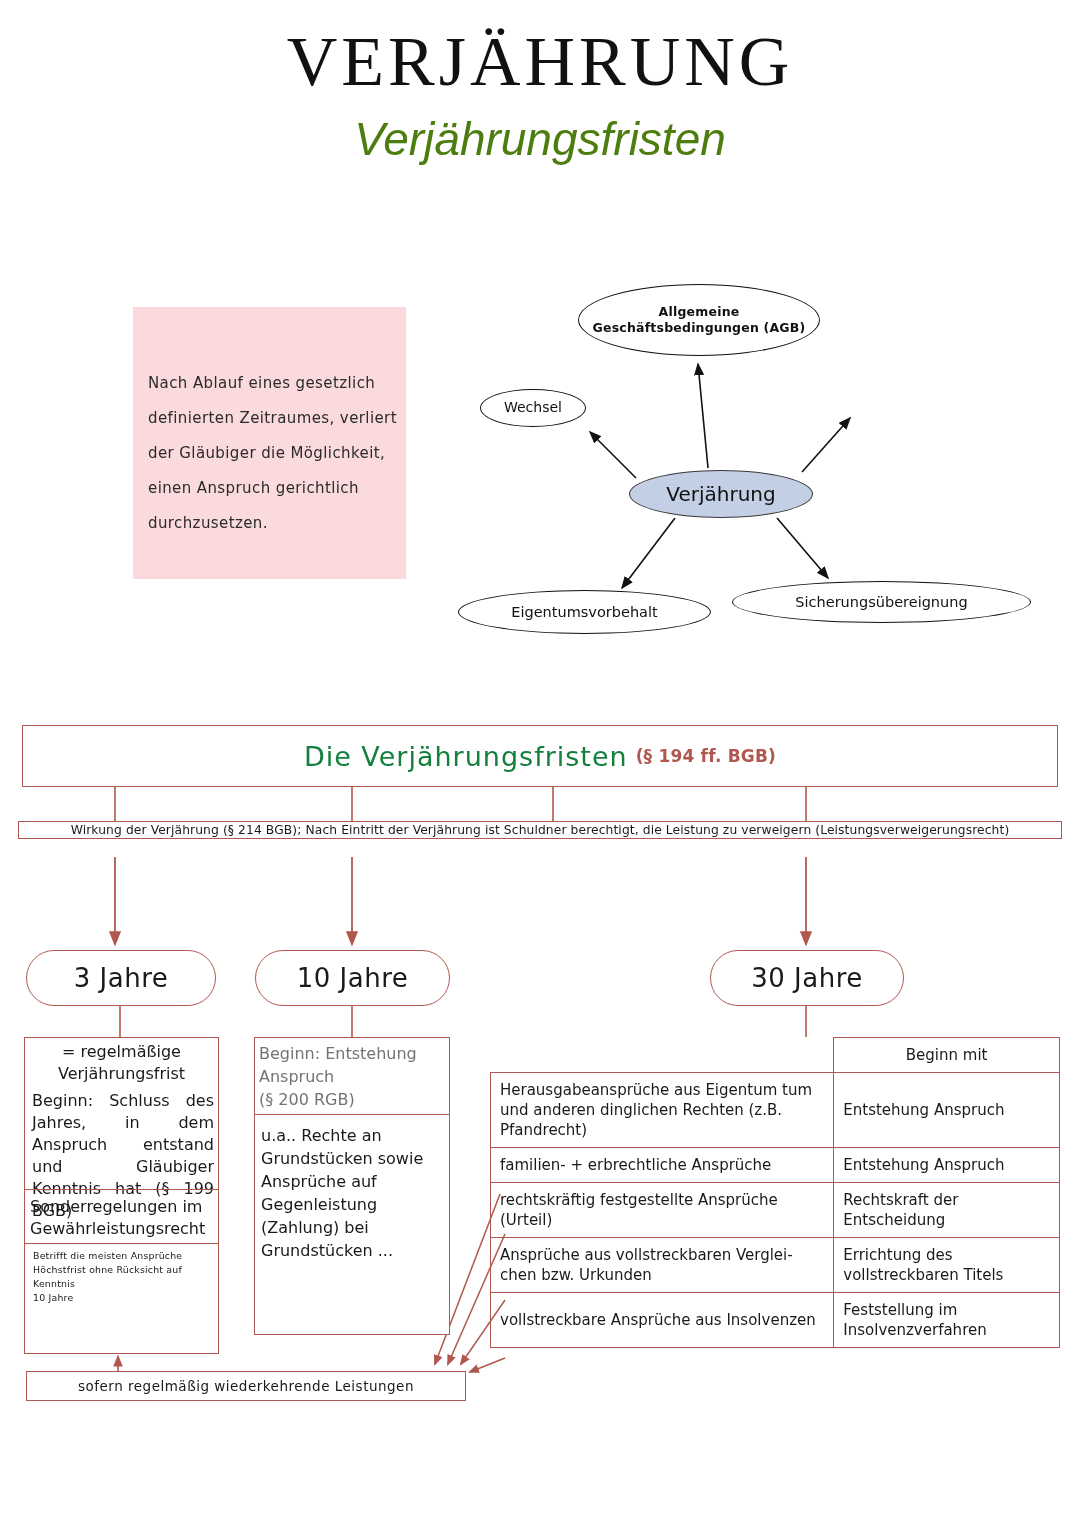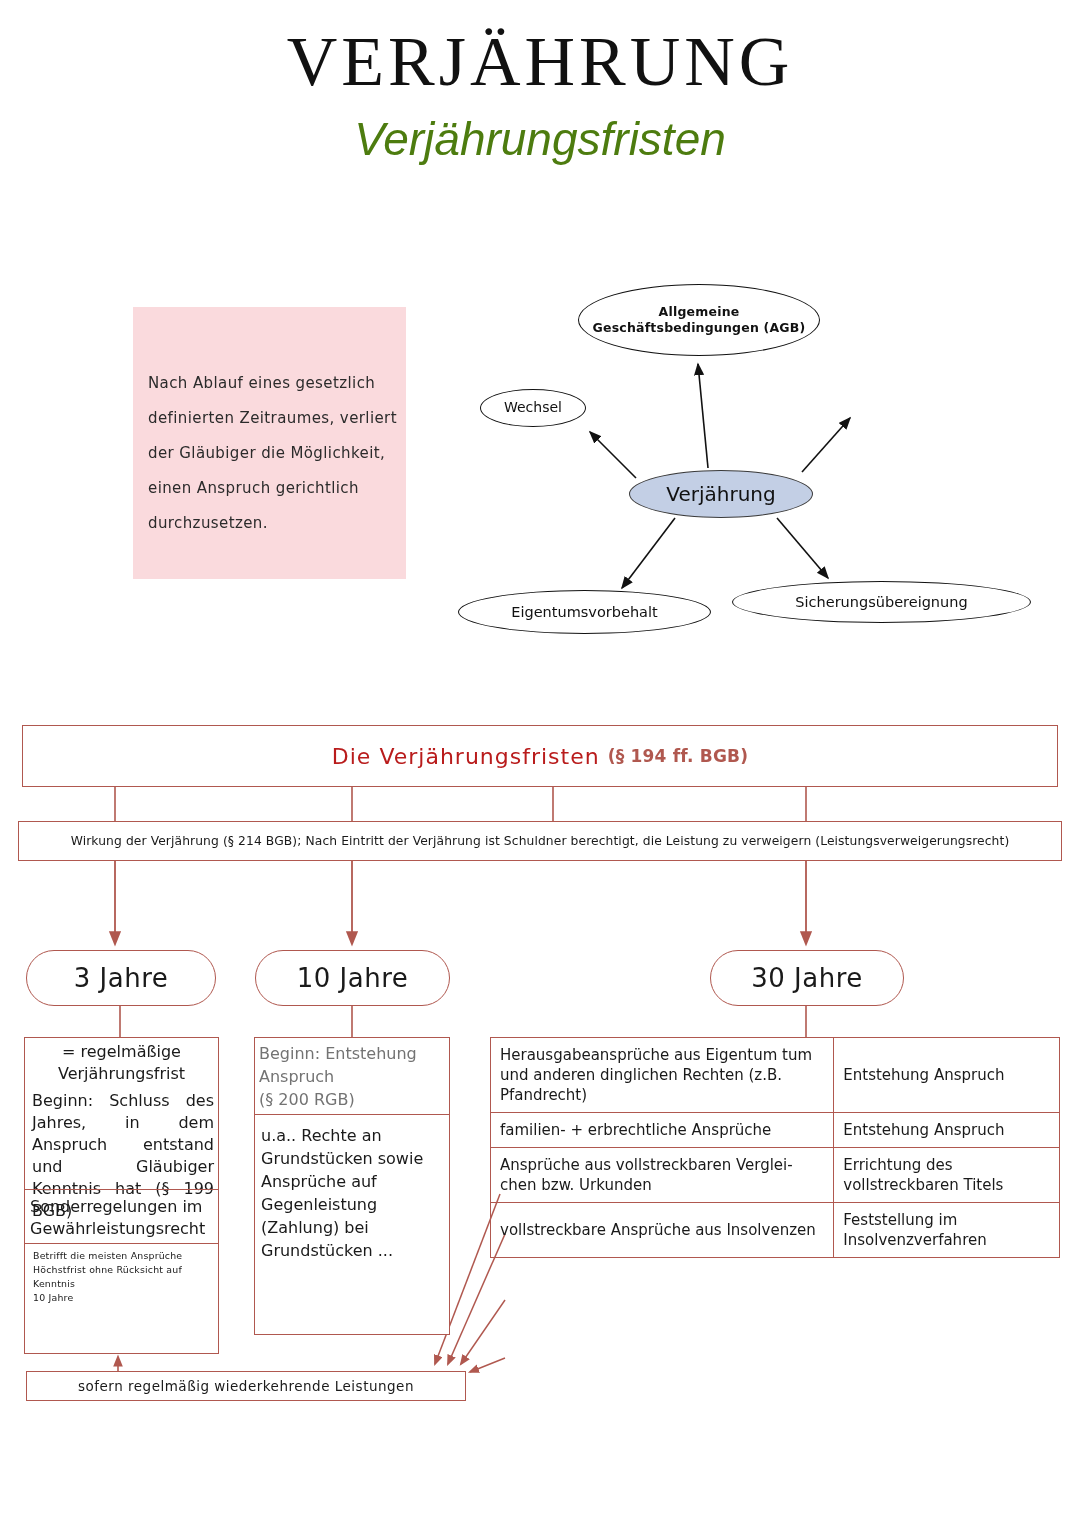--- a/index.html
+++ b/index.html
@@ -148,35 +148,35 @@
   }
   #banner {
     left: 22px; top: 25px;
     width: 1036px; height: 62px;
     display: flex;
     align-items: center;
     justify-content: center;
   }
   #banner-title {
     font-family: "DejaVu Sans", sans-serif;
-    font-size: 22px;
+    font-size: 27px;
     letter-spacing: 1px;
-    color: #b91c1c;
+    color: #15803d;
   }
   #banner-ref {
     font-family: "DejaVu Sans", sans-serif;
     font-size: 17px;
     font-weight: bold;
     color: #b0584f;
     margin-left: 8px;
     letter-spacing: .2px;
   }
   #effect-bar {
     left: 18px; top: 121px;
-    width: 1044px; height: 40px;
+    width: 1044px; height: 18px;
     display: flex;
     align-items: center;
     justify-content: center;
   }
   #effect-text {
     font-family: "DejaVu Sans", sans-serif;
     font-size: 12.3px;
     color: #1a1a1a;
     letter-spacing: .1px;
     white-space: nowrap;
@@ -430,28 +430,36 @@
     <span>Beginn:  Entstehung</span>
     <span class="l2">Anspruch</span>
     <span class="l3">(§ 200 RGB)</span>
   </div>
   <div id="col10-div"></div>
   <div id="col10-body">u.a.. Rechte an Grundstücken sowie Ansprüche auf Gegenleistung (Zahlung) bei Grundstücken ...</div>
 
   <table id="table30">
     <tbody>
       <tr>
+        <td class="left blank"></td>
+        <td class="right hdr">Beginn mit</td>
+      </tr>
+      <tr>
         <td class="left">Herausgabeansprüche aus Eigentum tum und anderen dinglichen Rechten (z.B. Pfandrecht)</td>
         <td class="right">Entstehung Anspruch</td>
       </tr>
       <tr>
         <td class="left">familien- + erbrechtliche Ansprüche</td>
         <td class="right">Entstehung Anspruch</td>
       </tr>
       <tr>
+        <td class="left">rechtskräftig festgestellte Ansprüche (Urteil)</td>
+        <td class="right">Rechtskraft der Entscheidung</td>
+      </tr>
+      <tr>
         <td class="left">Ansprüche aus vollstreckbaren Verglei-chen bzw. Urkunden</td>
         <td class="right">Errichtung des vollstreckbaren Titels</td>
       </tr>
       <tr>
         <td class="left">vollstreckbare Ansprüche aus Insolvenzen</td>
         <td class="right">Feststellung im Insolvenzverfahren</td>
       </tr>
     </tbody>
   </table>
 

